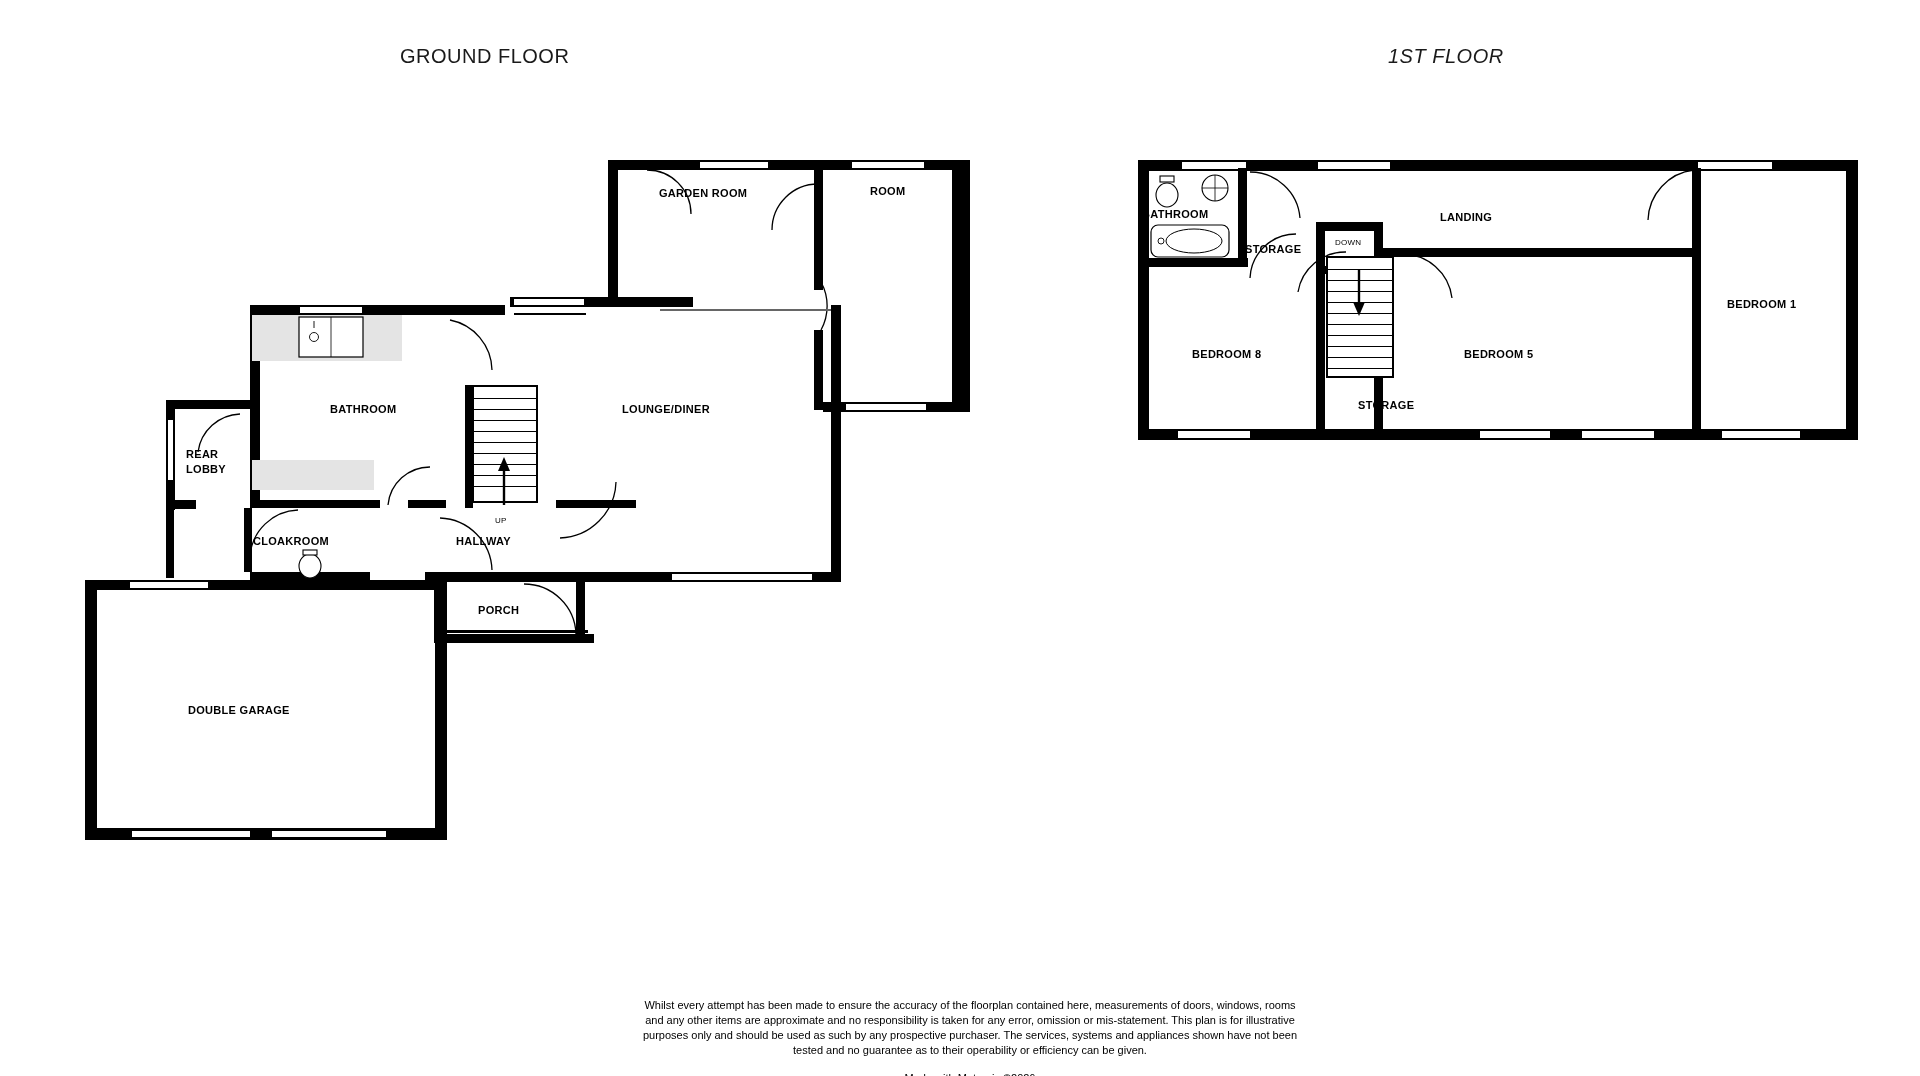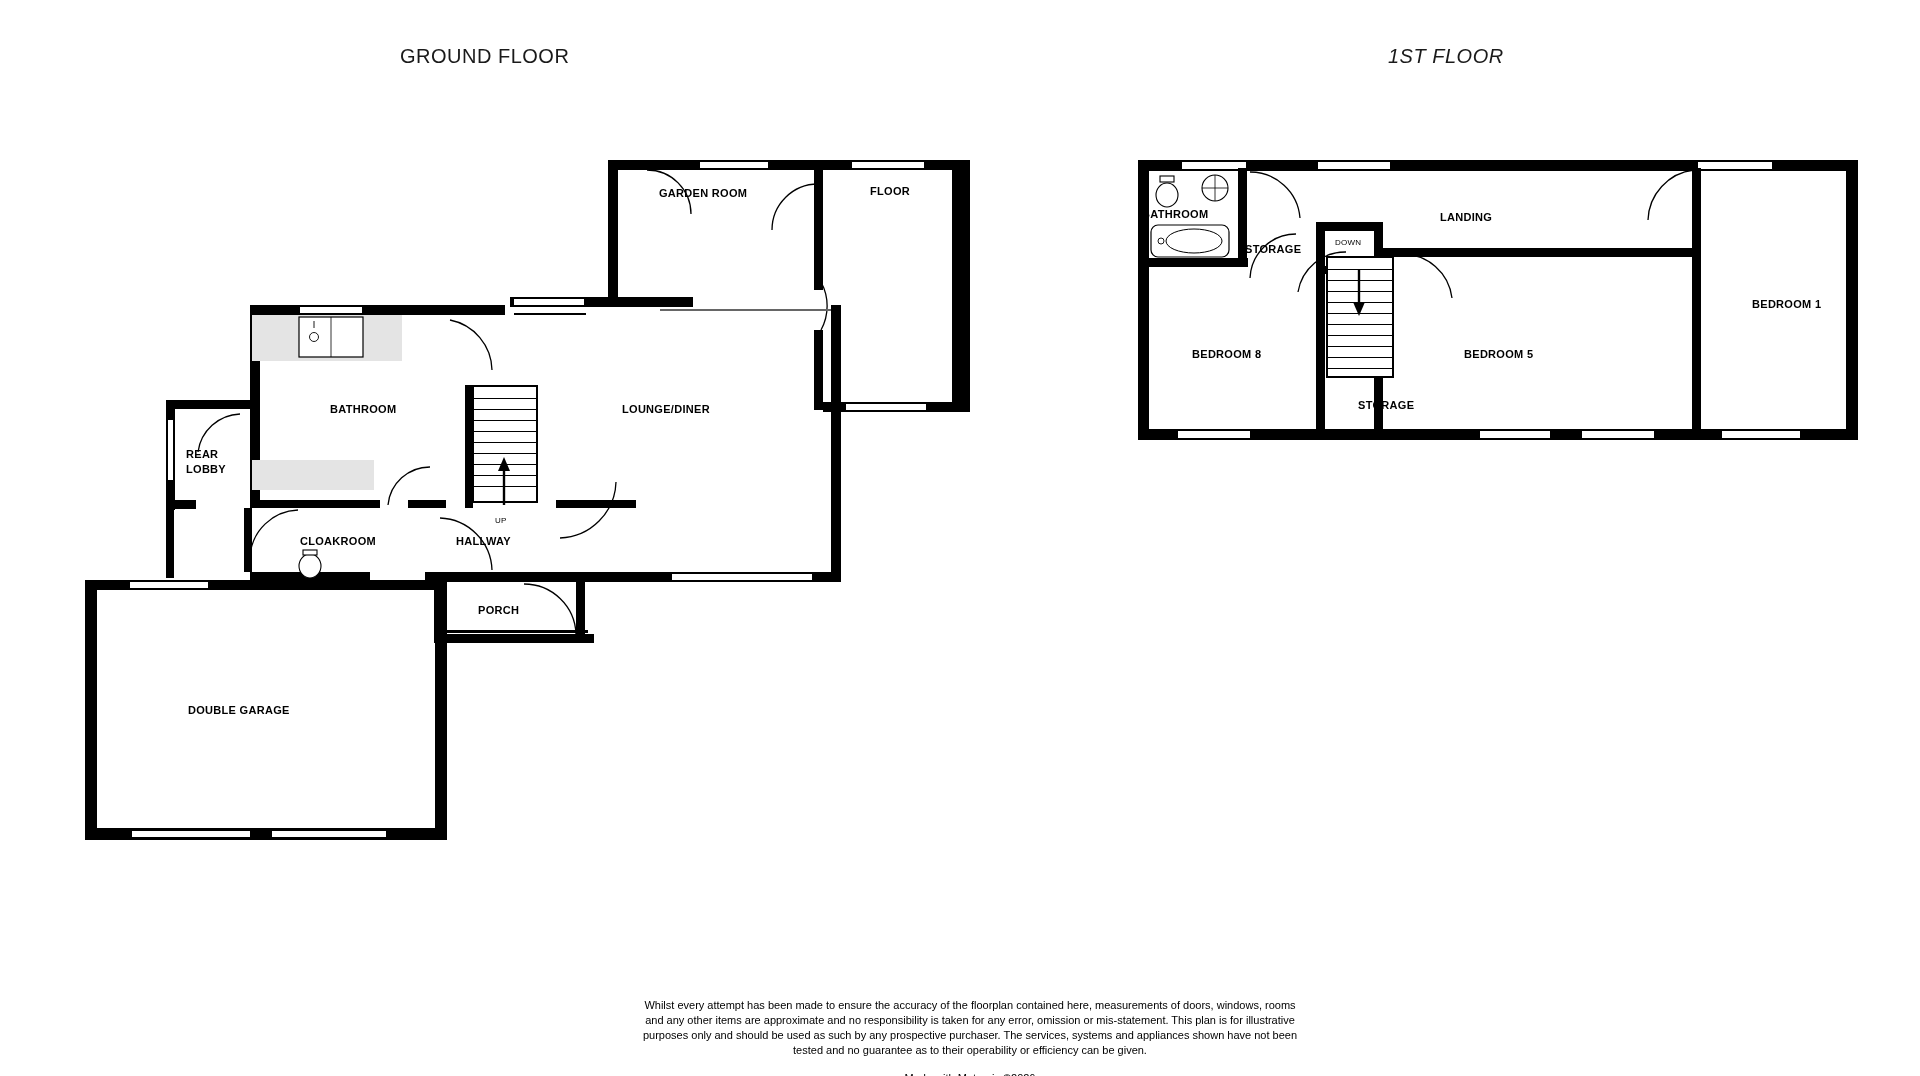--- a/index.html
+++ b/index.html
@@ -229,26 +229,26 @@
     <div class="wall" style="left:85px; top:580px; width:360px; height:10px;"></div>
     <div class="wall" style="left:85px; top:580px; width:12px; height:260px;"></div>
     <div class="wall" style="left:435px; top:580px; width:12px; height:260px;"></div>
     <div class="wall" style="left:85px; top:828px; width:362px; height:12px;"></div>
     <div class="win" style="left:130px; top:580px; width:78px; height:10px;"></div>
     <div class="win" style="left:132px; top:828px; width:118px; height:12px; border-top:3px solid #000; border-bottom:3px solid #000;"></div>
     <div class="win" style="left:268px; top:828px; width:118px; height:12px; border-top:3px solid #000; border-bottom:3px solid #000;"></div>
     <div class="wall" style="left:250px; top:828px; width:22px; height:12px;"></div>
 
     <div class="label" style="left:659px; top:187px;">GARDEN ROOM</div>
-    <div class="label" style="left:870px; top:185px;">FLOOR</div>
+    <div class="label" style="left:870px; top:185px;">ROOM</div>
     <div class="label" style="left:330px; top:403px;">BATHROOM</div>
     <div class="label" style="left:622px; top:403px;">LOUNGE/DINER</div>
     <div class="label" style="left:186px; top:448px;">REAR</div>
     <div class="label" style="left:186px; top:463px;">LOBBY</div>
-    <div class="label" style="left:253px; top:535px;margin-left:47px;">CLOAKROOM</div>
+    <div class="label" style="left:253px; top:535px;">CLOAKROOM</div>
     <div class="label" style="left:456px; top:535px;">HALLWAY</div>
     <div class="label" style="left:478px; top:604px;">PORCH</div>
     <div class="label" style="left:188px; top:704px;">DOUBLE GARAGE</div>
   </div>
 
   <div class="plan" id="first-plan" style="left:1130px; top:0px; width:760px; height:520px;">
 
     <div class="wall" style="left:8px; top:160px; width:720px; height:11px;"></div>
     <div class="wall" style="left:8px; top:160px; width:11px; height:280px;"></div>
     <div class="wall" style="left:716px; top:160px; width:12px; height:280px;"></div>
@@ -324,21 +324,21 @@
     <svg style="position:absolute; left:268px; top:252px; width:58px; height:48px;">
       <path d="M4,2 A50,50 0 0 1 54,46" fill="none" stroke="#000" stroke-width="1.3"></path>
     </svg>
     <svg style="position:absolute; left:516px; top:168px; width:52px; height:56px;">
       <path d="M48,2 A52,52 0 0 0 2,52" fill="none" stroke="#000" stroke-width="1.3"></path>
     </svg>
 
     <div class="label" style="left:12px; top:208px;">BATHROOM</div>
     <div class="label sm" style="left:115px; top:243px;">STORAGE</div>
     <div class="label" style="left:310px; top:211px;">LANDING</div>
-    <div class="label" style="left:597px; top:298px;margin-left:25px;">BEDROOM 1</div>
+    <div class="label" style="left:597px; top:298px;">BEDROOM 1</div>
     <div class="label" style="left:334px; top:348px;">BEDROOM 5</div>
     <div class="label" style="left:62px; top:348px;">BEDROOM 8</div>
     <div class="label" style="left:228px; top:399px;">STORAGE</div>
   </div>
 
   <div class="disclaimer">Whilst every attempt has been made to ensure the accuracy of the floorplan contained here, measurements of doors, windows, rooms and any other items are approximate and no responsibility is taken for any error, omission or mis-statement. This plan is for illustrative purposes only and should be used as such by any prospective purchaser. The services, systems and appliances shown have not been tested and no guarantee as to their operability or efficiency can be given.</div>
   <div class="credit">Made with Metropix ©2026</div>
 
 </div>
 

